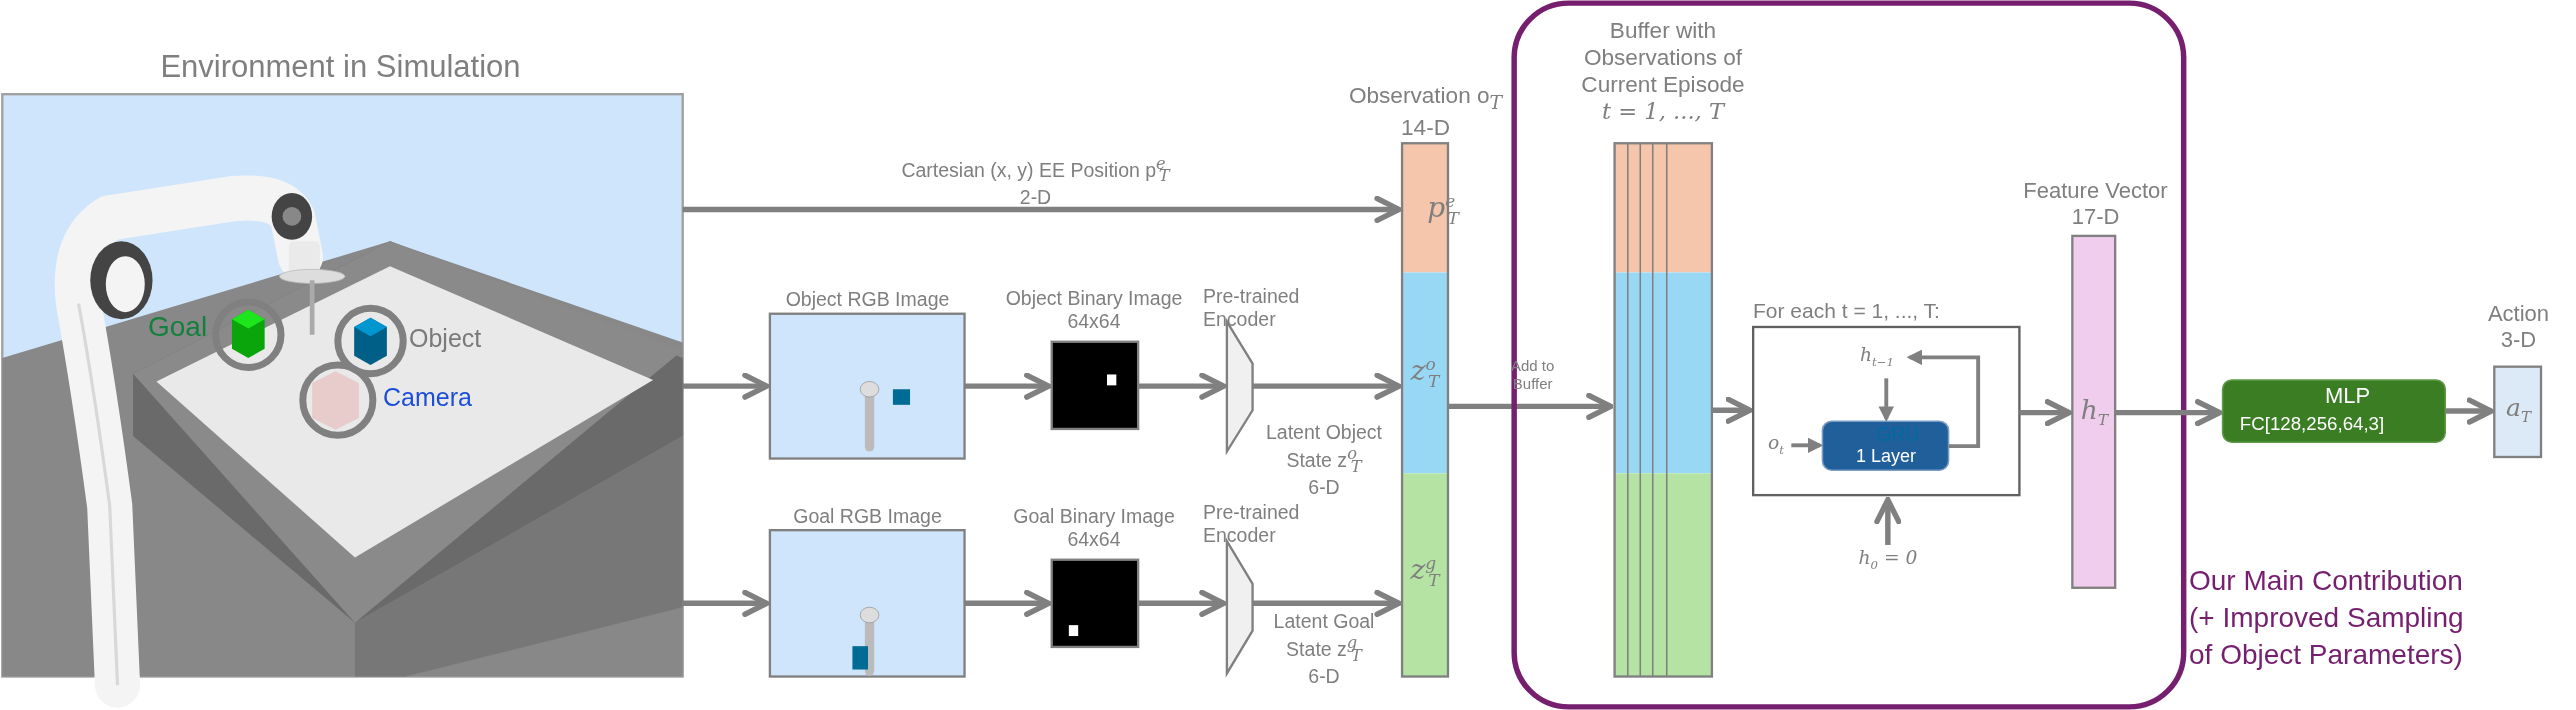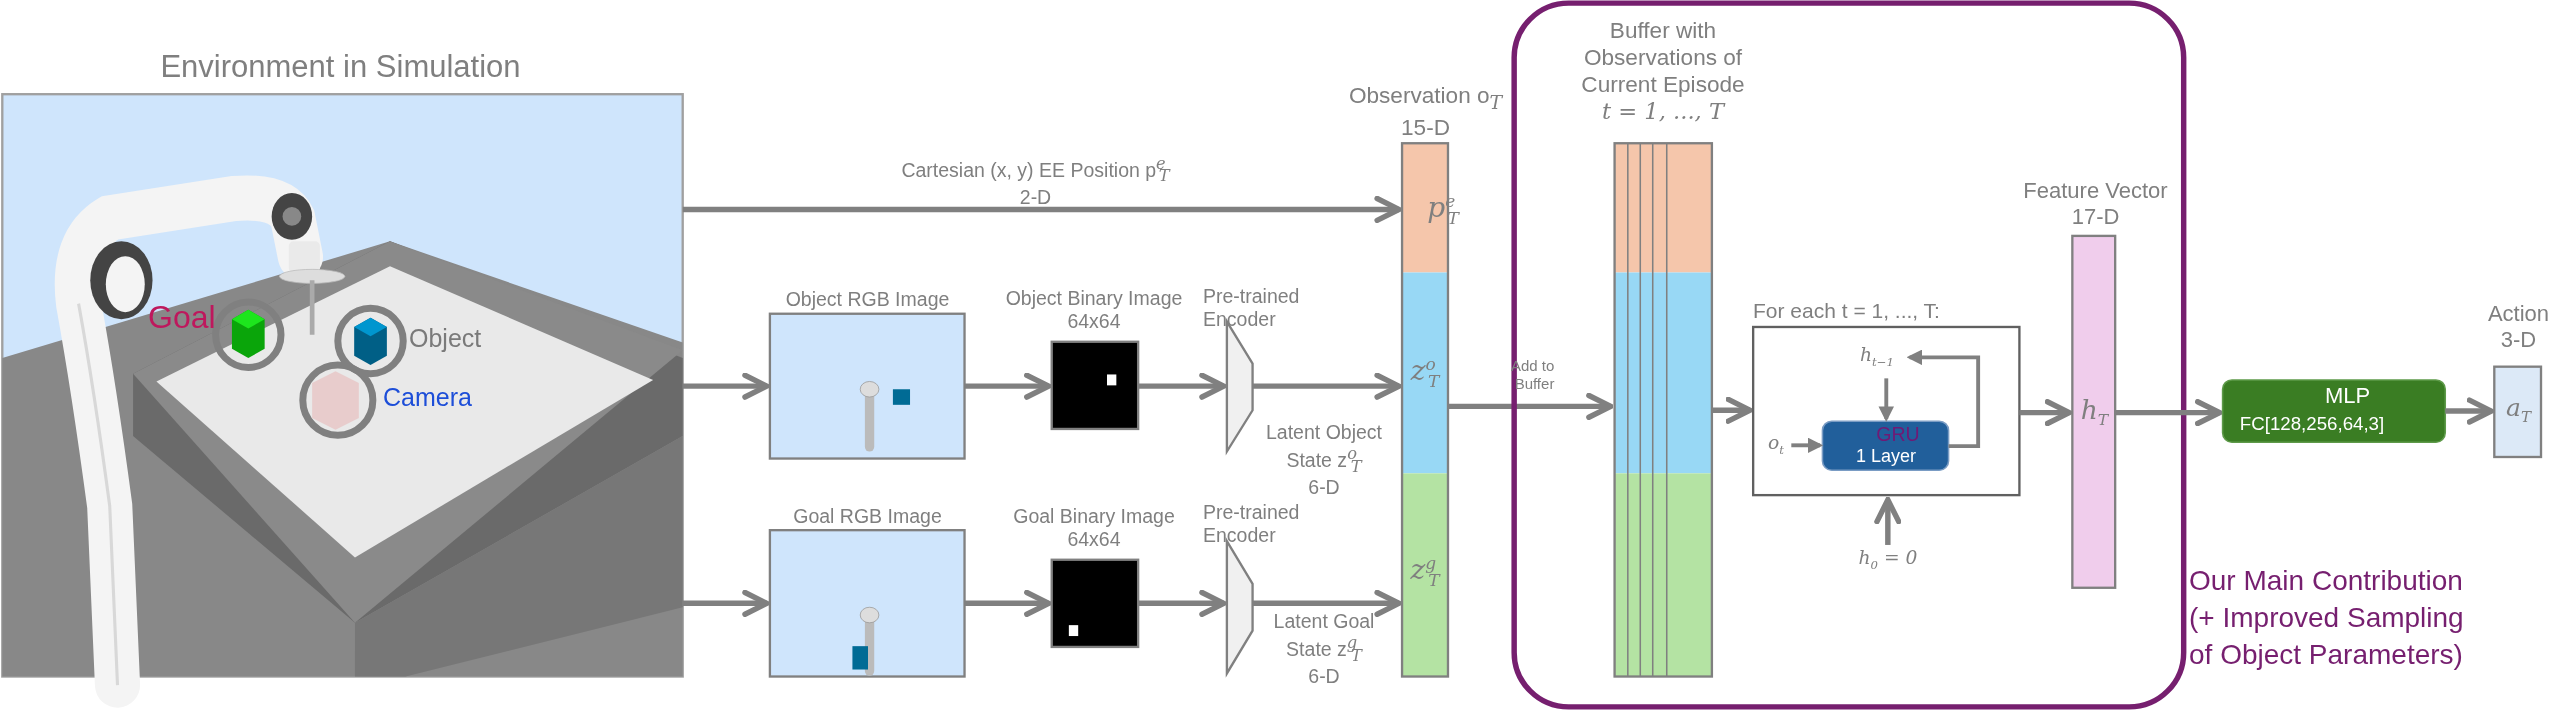--- a/index.html
+++ b/index.html
@@ -119,21 +119,21 @@
   <line x1="2716" y1="530" x2="2850" y2="530" stroke="#808080" stroke-width="7" marker-end="url(#ah)"></line>
 
   <rect id="mlp-rect" x="2854" y="488" width="286" height="80" rx="12" fill="#3a7d23" stroke="#5e9a4a" stroke-width="2"></rect>
 
   <line x1="3140" y1="528" x2="3199" y2="528" stroke="#808080" stroke-width="7" marker-end="url(#ah)"></line>
 
   <rect id="act-rect" x="3203" y="471" width="60" height="116" fill="#dce9f7" stroke="#808080" stroke-width="3"></rect>
 </svg>
 
 <div class="lbl" style="left:107px;top:48px;width:467px;font-size:31px;">Environment in Simulation</div>
-<div class="lbl" style="left:148px;top:298px;font-size:32px;color:#be185d;">Goal</div>
+<div class="lbl" style="left:148px;top:310px;font-size:28px;color:#15803d;">Goal</div>
 <div class="lbl" style="left:409px;top:323px;font-size:25px;color:#7a7a7a;">Object</div>
 <div class="lbl" style="left:383px;top:382px;font-size:25px;color:#1d4ed8;">Camera</div>
 
 <div class="lbl" style="left:802px;top:154px;width:467px;font-size:19.5px;">
   <span>Cartesian (x, y) EE Position p</span><sup class="math">e</sup><sub class="math" style="margin-left:-7px">T</sub>
   <br><span>2-D</span>
 </div>
 
 <div class="lbl" style="left:770px;top:288px;width:195px;font-size:19.5px;">Object RGB Image</div>
 <div class="lbl" style="left:985px;top:287px;width:218px;font-size:19.5px;">
@@ -156,51 +156,51 @@
   <span>Pre-trained</span><br><span>Encoder</span>
 </div>
 <div class="lbl" style="left:1250px;top:610px;width:148px;font-size:19.5px;">
   <span>Latent Goal</span><br>
   <span>State z</span><sup class="math">g</sup><sub class="math" style="margin-left:-6.2px">T</sub><br>
   <span>6-D</span>
 </div>
 
 <div class="lbl" style="left:1324px;top:82px;width:203px;font-size:22.6px;">
   <span>Observation o</span><sub class="math">T</sub><br>
-  <span>15-D</span>
+  <span>14-D</span>
 </div>
 <div class="lbl math" style="left:1402px;top:191px;width:46px;font-size:28px;padding-left:18px;">
   <span>p</span><sup style="font-size:17px">e</sup><sub style="font-size:17px;margin-left:-7.8px">T</sub>
 </div>
 <div class="lbl math" style="left:1402px;top:354px;width:46px;font-size:28px;">
   <span>z</span><sup style="font-size:17px">o</sup><sub style="font-size:17px;margin-left:-7.8px">T</sub>
 </div>
 <div class="lbl math" style="left:1402px;top:553px;width:46px;font-size:28px;">
   <span>z</span><sup style="font-size:17px">g</sup><sub style="font-size:17px;margin-left:-7.8px">T</sub>
 </div>
 
-<div class="lbl" style="left:1511px;top:357px;font-size:15px;text-align:right;">
+<div class="lbl" style="left:1511px;top:357px;font-size:15px;text-align:center;">
   <span>Add to</span><br><span>Buffer</span>
 </div>
 
 <div class="lbl" style="left:1546px;top:17px;width:234px;font-size:22.6px;">
   <span>Buffer with</span><br>
   <span>Observations of</span><br>
   <span>Current Episode</span><br>
   <span class="math">t = 1, ..., T</span>
 </div>
 
 <div class="lbl" style="left:1753px;top:298px;font-size:21px;text-align:center;">For each t = 1, ..., T:</div>
 <div class="lbl math" style="left:1860px;top:344px;font-size:18.7px;">
   <span>h</span><sub style="font-size:11.7px">t−1</sub>
 </div>
 <div class="lbl math" style="left:1768px;top:432px;font-size:18.7px;">
   <span>o</span><sub style="font-size:11.7px">t</sub>
 </div>
-<div class="lbl" style="left:1823px;top:423px;width:150px;font-size:19.5px;color:#701a75;">GRU</div>
+<div class="lbl" style="left:1823px;top:423px;width:150px;font-size:19.5px;color:#0369a1;">GRU</div>
 <div class="lbl" style="left:1823px;top:446px;width:126px;font-size:18px;color:#fff;">1 Layer</div>
 <div class="lbl math" style="left:1849px;top:547px;width:78px;font-size:18.7px;">
   <span>h</span><sub style="font-size:11.7px">0</sub><span> = 0</span>
 </div>
 
 <div class="lbl" style="left:2002px;top:178px;width:187px;font-size:22px;">
   <span>Feature Vector</span><br><span>17-D</span>
 </div>
 <div class="lbl math" style="left:2073px;top:394px;width:43px;font-size:26.5px;">
   <span>h</span><sub style="font-size:15.6px">T</sub>

